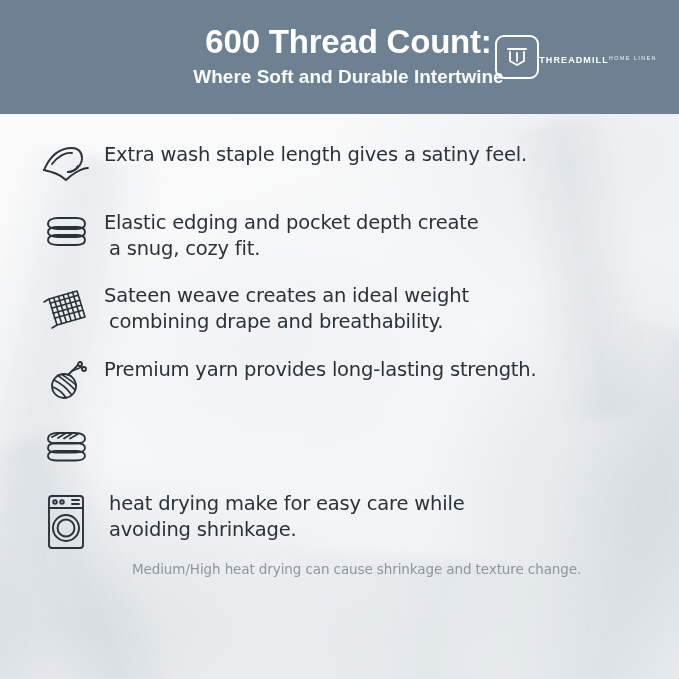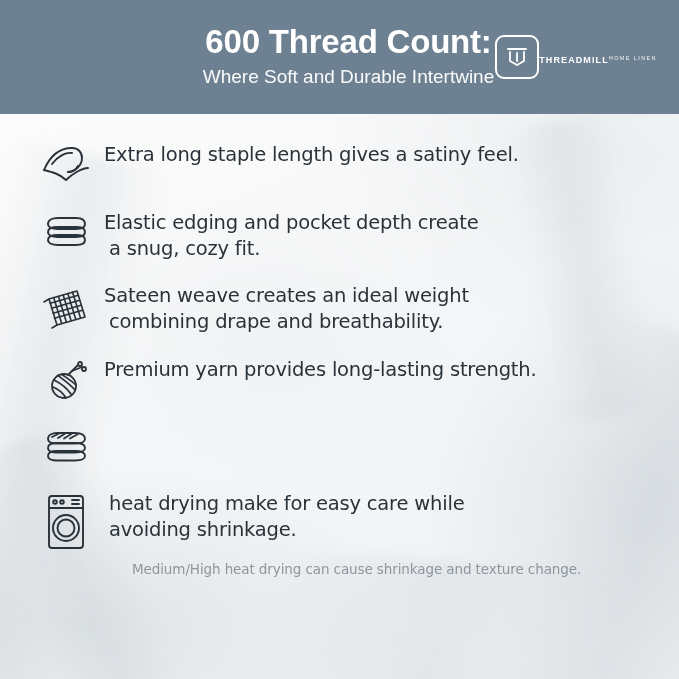--- a/index.html
+++ b/index.html
@@ -56,21 +56,21 @@
   }
   .title {
     font-size: 33px;
     font-weight: bold;
     letter-spacing: -0.2px;
     line-height: 1.1;
     margin: 0 0 6px 0;
   }
   .subtitle {
     font-size: 19px;
-    font-weight: normal;
+    font-weight: bold;
     line-height: 1.1;
     margin: 0;
     opacity: 0.97;
   }
   .logo {
     position: absolute;
     right: 22px;
     top: 50%;
     transform: translateY(-50%);
     display: flex;
@@ -176,21 +176,21 @@
     <div class="feature">
       <div class="feature-icon">
         <svg width="56" height="46" viewBox="0 0 56 46" fill="none" stroke="#2a3239" stroke-width="1.9" stroke-linecap="round" stroke-linejoin="round">
           <path d="M6 28 C12 14, 22 6, 34 6 C40 6, 44 10, 44 16 C44 24, 36 30, 30 30"></path>
           <path d="M6 28 C14 30, 22 32, 28 38 C34 32, 44 26, 50 26"></path>
           <path d="M30 30 C34 30, 38 28, 40 24"></path>
           <path d="M14 22 C20 14, 28 10, 34 11"></path>
         </svg>
       </div>
       <div class="feature-text">
-        <span>Extra long staple length gives a satiny feel.</span>
+        <span>Extra wash staple length gives a satiny feel.</span>
       </div>
     </div>
 
     <div class="feature">
       <div class="feature-icon">
         <svg width="56" height="46" viewBox="0 0 56 46" fill="none" stroke="#2a3239" stroke-width="1.9" stroke-linecap="round" stroke-linejoin="round">
           <path d="M10 14 C10 10, 14 8, 20 8 H38 C44 8, 47 10, 47 14 C47 17, 44 19, 38 19 H20 C14 19, 10 17, 10 14 Z"></path>
           <path d="M10 22 C10 18.5, 14 17, 20 17 H38 C44 17, 47 18.5, 47 22 C47 25, 44 27, 38 27 H20 C14 27, 10 25, 10 22 Z"></path>
           <path d="M10 30 C10 26.5, 14 25, 20 25 H38 C44 25, 47 26.5, 47 30 C47 33, 44 35, 38 35 H20 C14 35, 10 33, 10 30 Z"></path>
         </svg>

